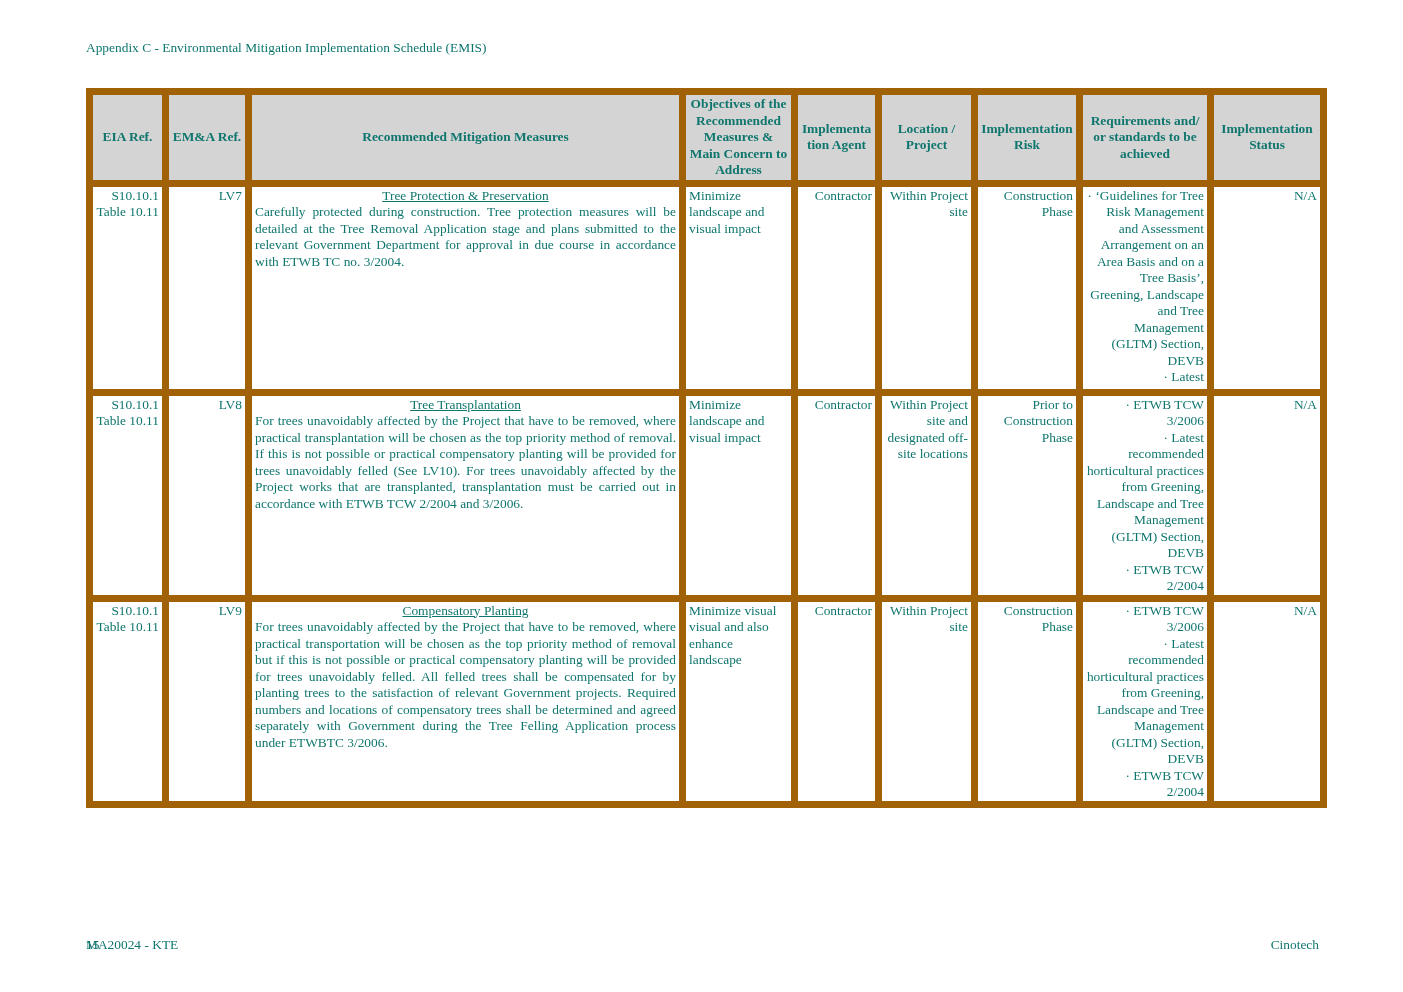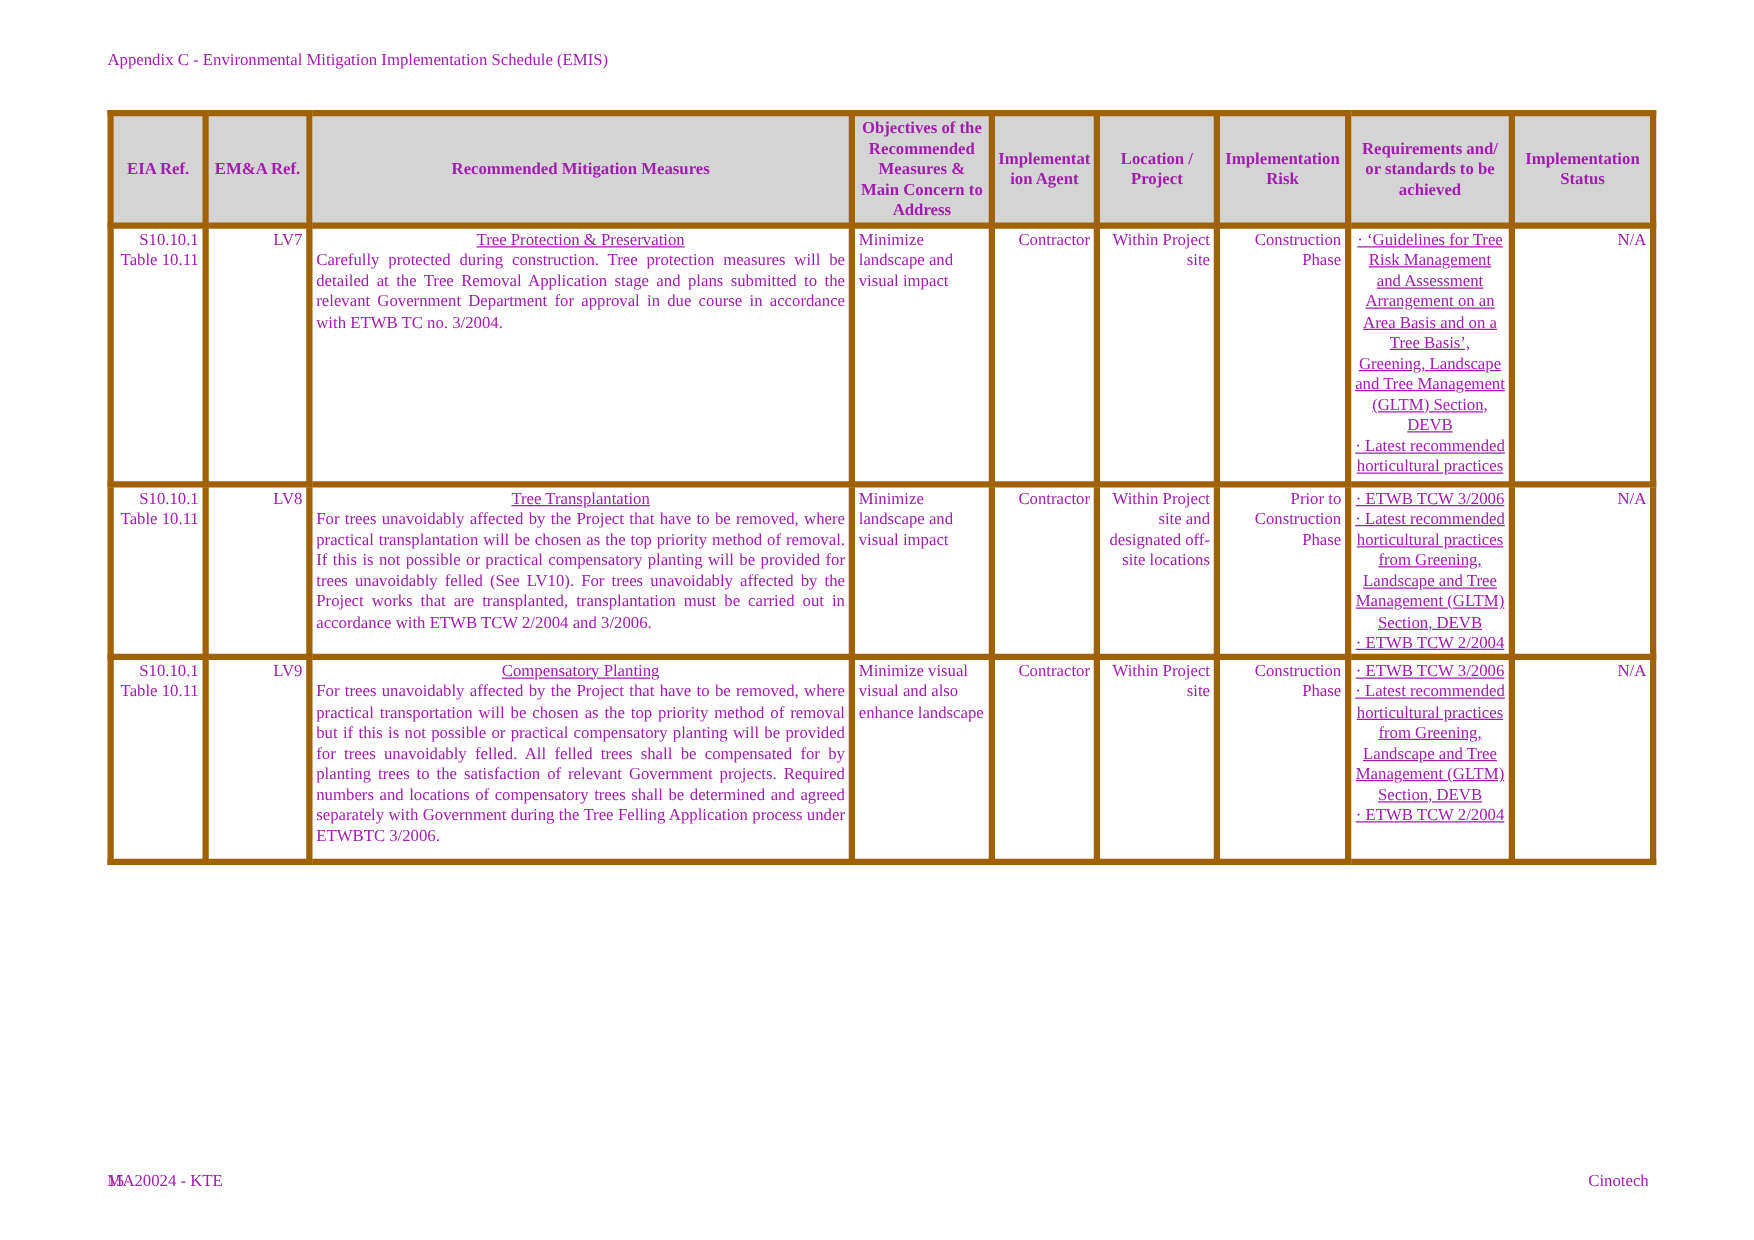--- a/index.html
+++ b/index.html
@@ -2,21 +2,21 @@
 <html><head>
 <meta charset="utf-8">
 <style>
   * { margin: 0; padding: 0; box-sizing: border-box; }
   html, body { background: #ffffff; }
   .page {
     position: relative;
     width: 1403px;
     height: 992px;
     background: #ffffff;
-    color: #a21caf;
+    color: #0f766e;
     font-family: "Liberation Serif", "DejaVu Serif", serif;
     font-size: 13.4px;
     line-height: 16.5px;
     overflow: hidden;
   }
   .doc-header {
     position: absolute;
     left: 86px;
     top: 40px;
     font-size: 13.4px;
@@ -25,21 +25,21 @@
   table.emis {
     position: absolute;
     left: 86px;
     top: 88px;
     width: 1234px;
     border-collapse: collapse;
     table-layout: fixed;
     border: 2px solid #000000;
   }
   table.emis th, table.emis td {
-    border: 5px solid #a16207;
+    border: 7px solid #a16207;
     vertical-align: top;
     padding: 1px 3px 0 3px;
     font-size: 13.4px;
     line-height: 16.5px;
     overflow: hidden;
   }
   table.emis thead tr { height: 84px; }
   table.emis th {
     background: #d4d4d4;
     font-weight: bold;
@@ -48,21 +48,21 @@
     padding: 1px 2px;
     overflow-wrap: break-word;
   }
   tr.row-lv7 { height: 206px; }
   tr.row-lv8 { height: 135px; }
   tr.row-lv9 { height: 164px; }
   td.c { text-align: right; }
   td.measures { text-align: justify; }
   .measure-title { text-decoration: underline; text-align: center; }
   .clip-tall { height: 201px; overflow: hidden; }
-  .req-item { text-align: center; text-decoration: underline; }
+  .req-item { text-align: right; }
   .doc-footer {
     position: absolute;
     left: 86px;
     top: 937px;
     width: 1233px;
     font-size: 13.4px;
   }
   .doc-footer .f-left  { position: absolute; left: 0; top: 0; }
   .doc-footer .f-center{ position: absolute; left: 0; right: 0; top: 0; text-align: left; font-family: Liberation Serif, serif; }
   .doc-footer .f-right { position: absolute; right: 0; top: 0; }

